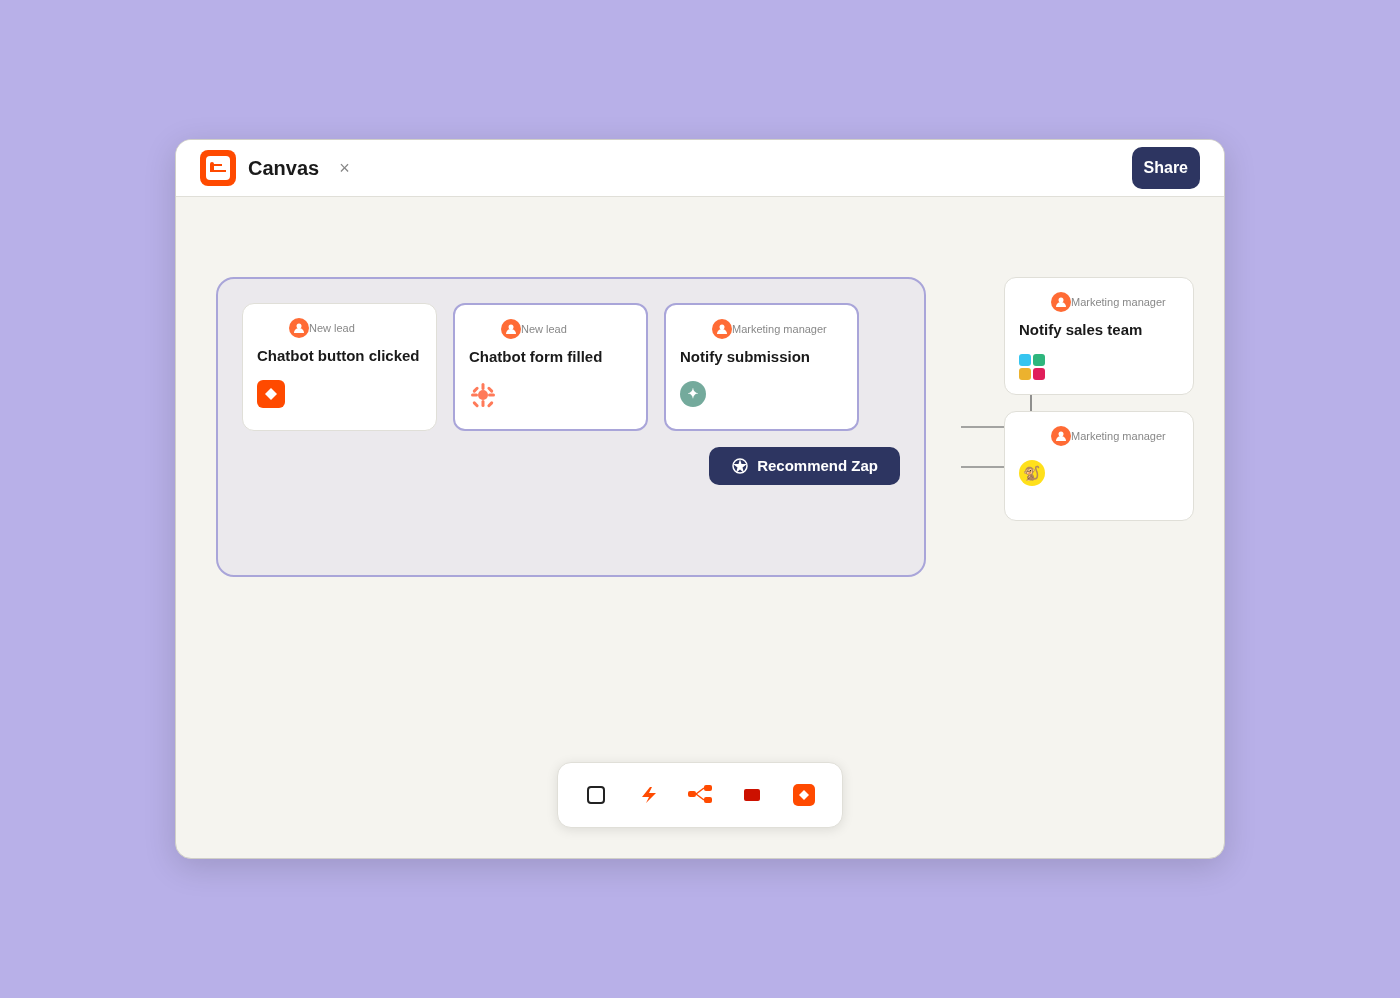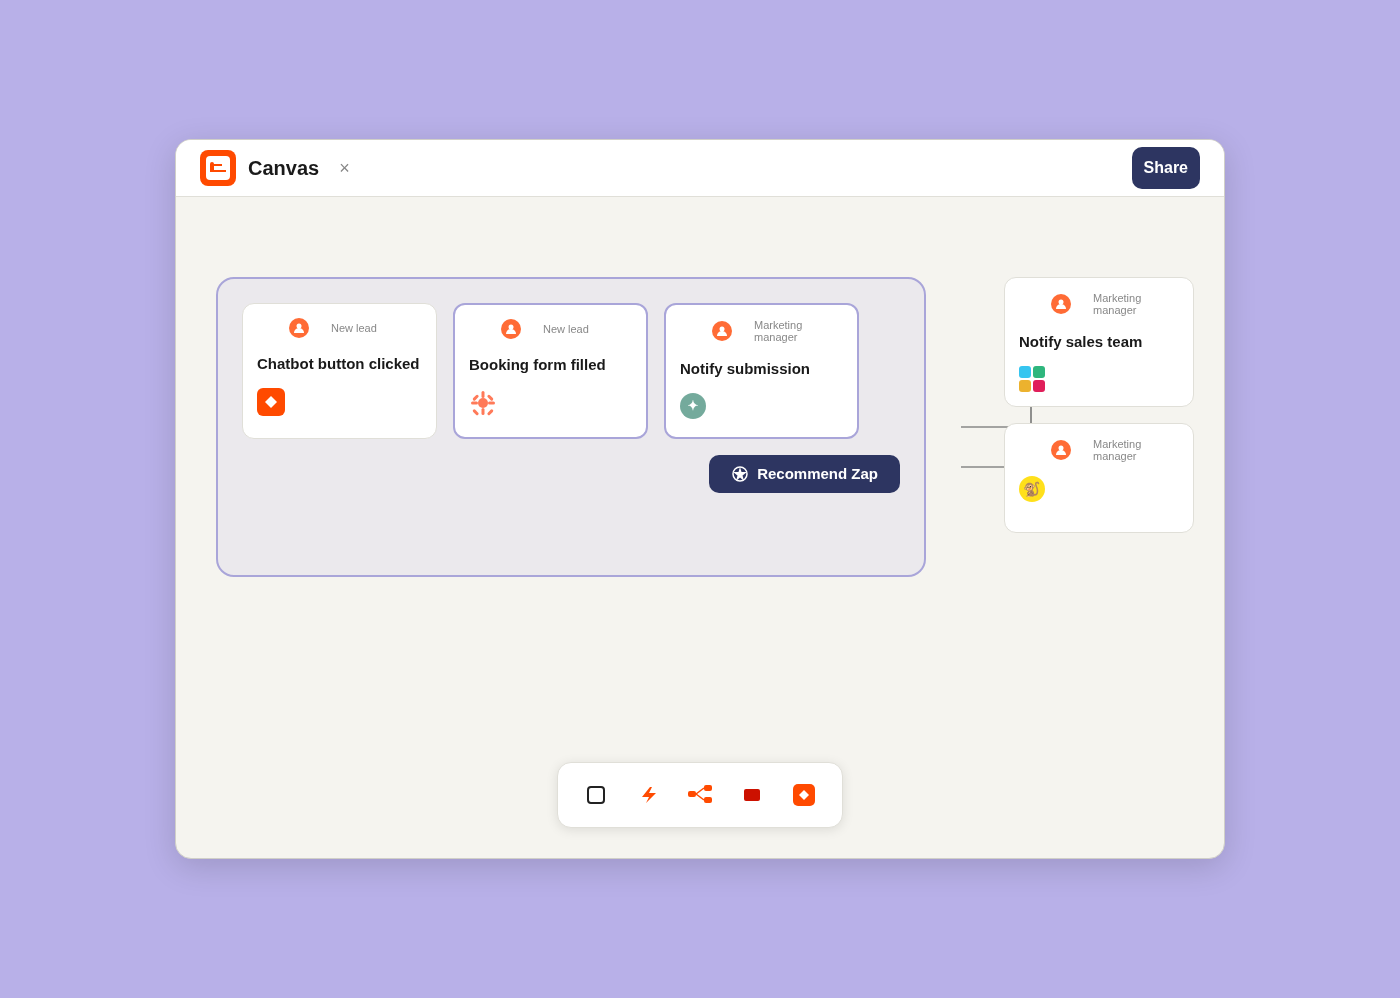--- a/index.html
+++ b/index.html
@@ -107,21 +107,21 @@
       gap: 6px;
       position: relative;
     }
     .card.selected {
       border-color: #a9a5d9;
       border-width: 2px;
     }
     .card-header {
       display: flex;
       align-items: center;
-      gap: 22px;
+      gap: 0;
       padding-left: 32px;
     }
     .card-avatar {
       width: 20px;
       height: 20px;
       border-radius: 50%;
       background: #ff6b35;
       display: flex;
       align-items: center;
       justify-content: center;
@@ -133,21 +133,21 @@
     .card-role {
       font-size: 11px;
       color: #888;
       font-weight: 400;
     }
     .card-title {
       font-size: 15px;
       font-weight: 700;
       color: #1a1a1a;
       line-height: 1.3;
-      margin-top: 10px;
+      margin-top: 2px;
     }
     .card-icon {
       margin-top: 8px;
       font-size: 22px;
     }
     
     .recommend-btn {
       background: #2d3561;
       color: #fff;
       border: none;
@@ -318,21 +318,21 @@
         <div class="card selected">
           <div class="card-header">
             <div class="card-avatar">
               <svg width="12" height="12" viewBox="0 0 12 12" fill="none">
                 <circle cx="6" cy="4" r="2.5" fill="#fff"></circle>
                 <path d="M1 11c0-2.76 2.24-5 5-5s5 2.24 5 5" fill="#fff"></path>
               </svg>
             </div>
             <span class="card-role">New lead</span>
           </div>
-          <div class="card-title">Booking form filled</div>
+          <div class="card-title">Chatbot form filled</div>
           <div class="card-icon">
             
             <svg width="28" height="28" viewBox="0 0 28 28" fill="none">
               <circle cx="14" cy="14" r="5" fill="#ff7a59"></circle>
               <rect x="12.5" y="2" width="3" height="7" rx="1.5" fill="#ff7a59"></rect>
               <rect x="12.5" y="19" width="3" height="7" rx="1.5" fill="#ff7a59"></rect>
               <rect x="2" y="12.5" width="7" height="3" rx="1.5" fill="#ff7a59"></rect>
               <rect x="19" y="12.5" width="7" height="3" rx="1.5" fill="#ff7a59"></rect>
               <rect x="5.2" y="5.2" width="3" height="7" rx="1.5" fill="#ff7a59" transform="rotate(45 6.7 8.7)"></rect>
               <rect x="19.8" y="5.2" width="3" height="7" rx="1.5" fill="#ff7a59" transform="rotate(-45 21.3 8.7)"></rect>

